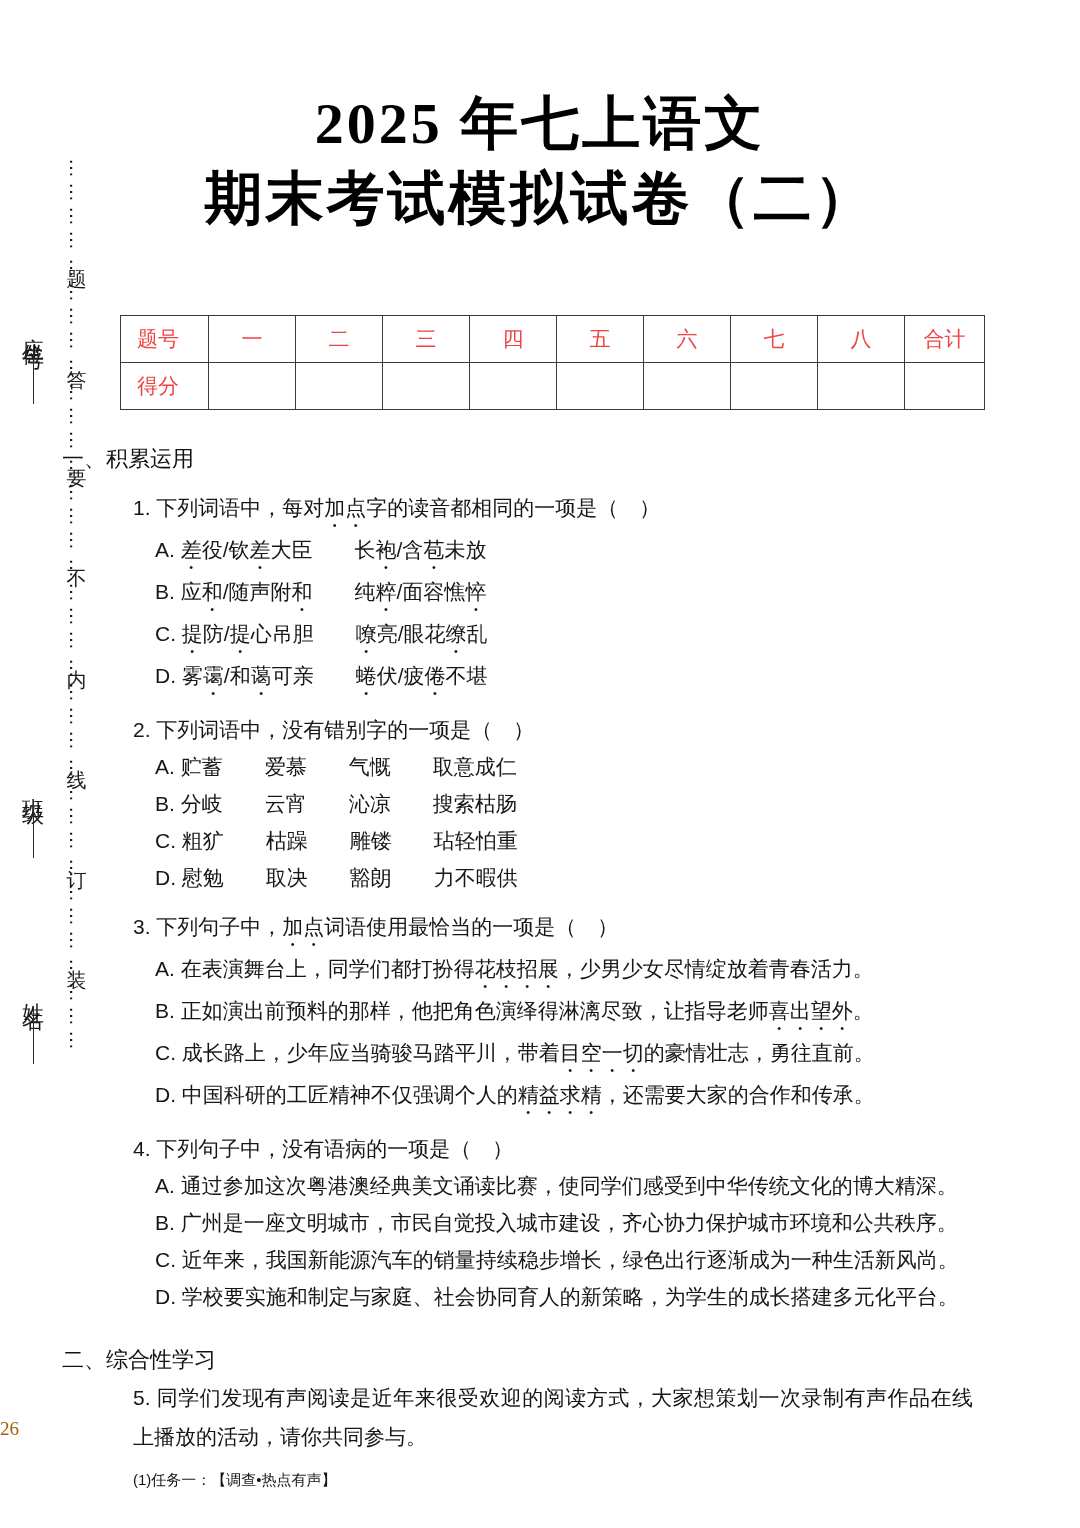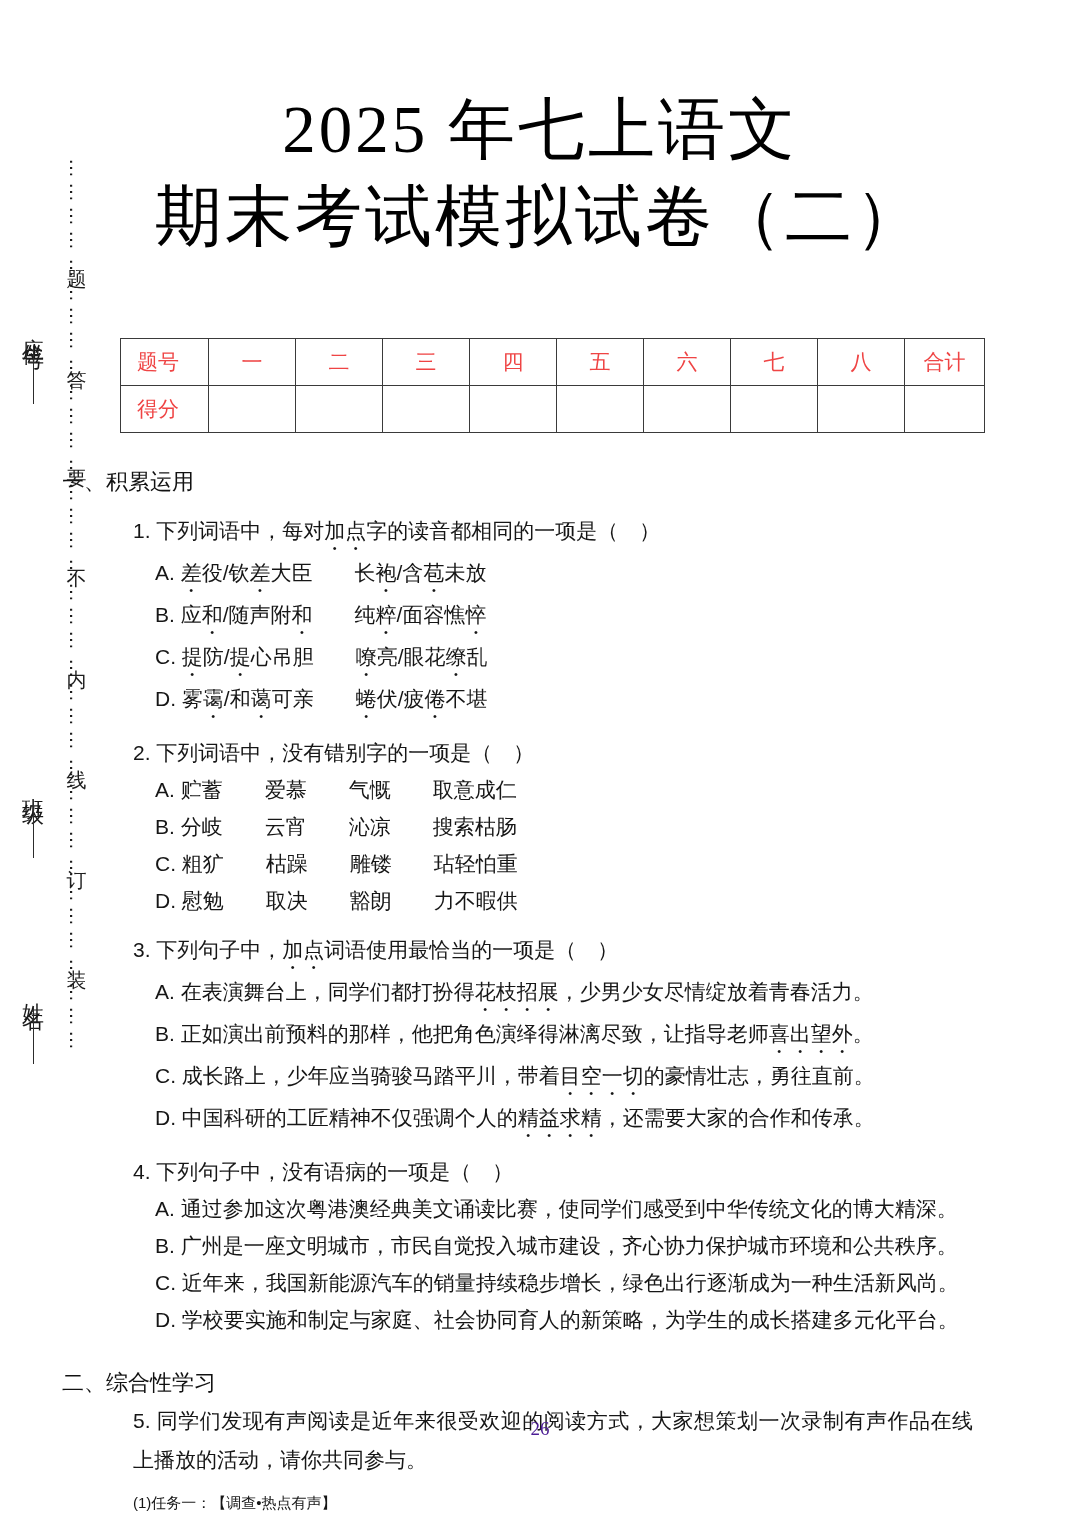--- a/index.html
+++ b/index.html
@@ -22,22 +22,22 @@
     font-size:22px; letter-spacing:6px; color:#1a1a1a;
   }
   .field-blank { width:0; height:58px; border-left:1.6px solid #2c2c2c; margin-top:8px; }
   .field-seat  { top:320px; }
   .field-class { top:780px; }
   .field-name  { top:986px; }
 
   
   .titles { padding-top:86px; }
   .title {
-    font-family:"Liberation Serif","DejaVu Serif",serif; font-weight:normal;
-    font-size:67px; line-height:1.3; text-align:center; letter-spacing:3px; color:#000;
+    font-family:"Liberation Serif","DejaVu Serif",serif; font-weight:bold;
+    font-size:58px; line-height:1.3; text-align:center; letter-spacing:3px; color:#000;
   }
 
   
   .score-table { border-collapse:collapse; margin:78px 0 0 120px; table-layout:fixed; }
   .score-table td {
     border:1.5px solid #3a3a3a; height:47px; text-align:center;
     font-size:21px; color:#ef4444;
   }
   .score-table td.label-cell { width:88px; text-align:left; padding-left:16px; }
   .score-table td.mid  { width:87px; }
@@ -50,22 +50,22 @@
   .opt { margin:0 60px 0 155px; font-size:21px; line-height:37px; }
   .para { margin:0 0 0 133px; width:840px; font-size:21px; line-height:39px; text-align:justify; }
   .task { margin:4px 0 0 133px; font-size:15px; line-height:39px; }
 
   .dot-u {
     -webkit-text-emphasis:filled dot; -webkit-text-emphasis-position:under right;
     text-emphasis:filled dot; text-emphasis-position:under right;
   }
 
   .page-number {
-    position:absolute; left:0; right:0; top:1418px; text-align:center;
-    font-size:19px; font-family:"Liberation Serif","DejaVu Serif",serif; color:#4c1d95;
+    position:absolute; left:0; right:0; top:1418px; 
+    font-size:19px; font-family:"Liberation Serif","DejaVu Serif",serif; color:#a16207;
   }
 </style>
 </head>
 <body>
 
 <div class="page">
 
   <div class="binding-line">…………题…………答…………要…………不…………内…………线…………订…………装…………</div>
 
   <div class="field field-seat">

